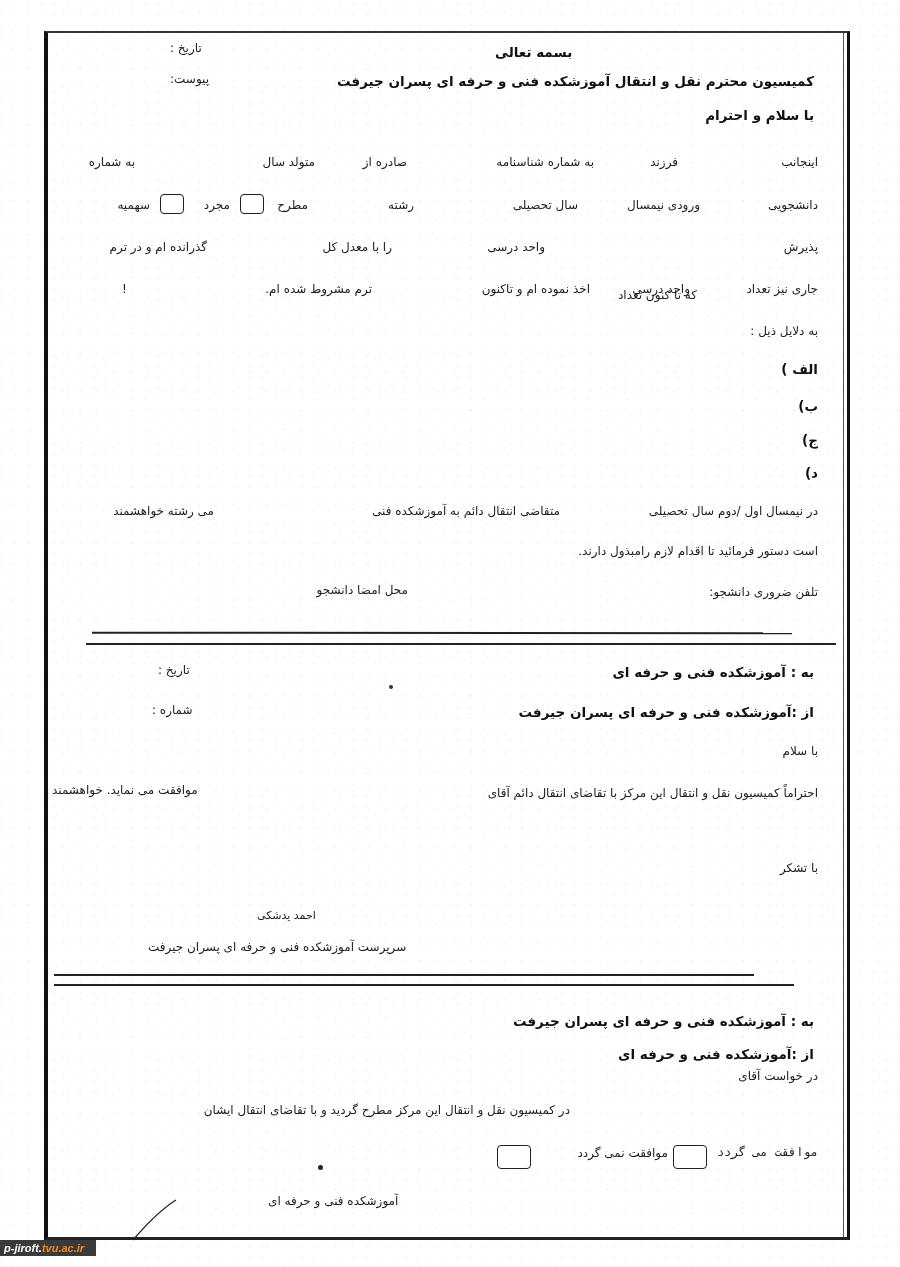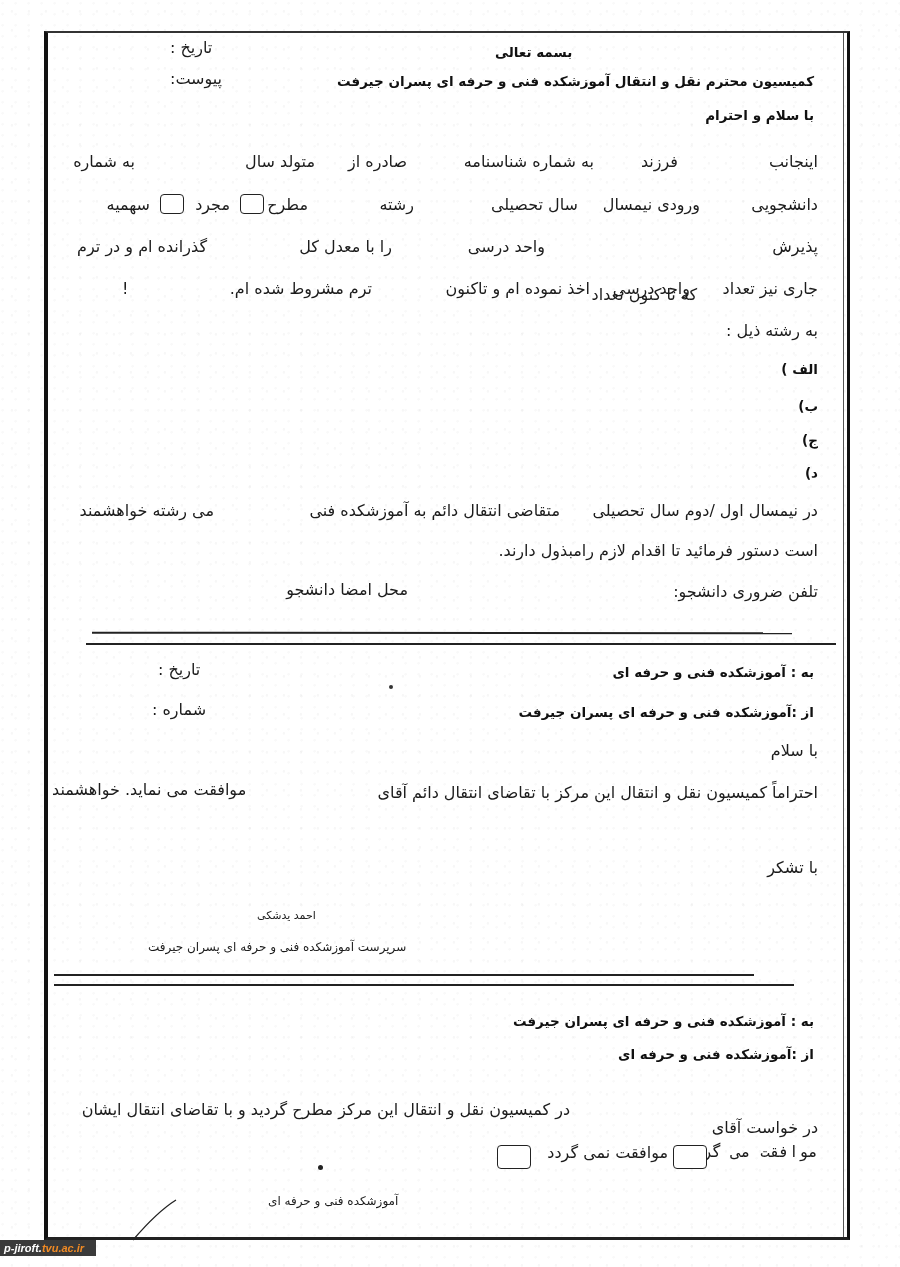--- a/index.html
+++ b/index.html
@@ -20,21 +20,21 @@
       position: absolute; left: 44px; top: 31px; width: 806px; height: 1209px;
       border-top: 2px solid #333; border-bottom: 3px solid #222;
       border-right: 3px solid #111; border-left: 4px solid #111;
       box-sizing: border-box;
     }
     .frame::after {
       content: ""; position: absolute; right: 3px; top: 0; bottom: 0; width: 1px; background: #555;
     }
     .t {
       position: absolute; direction: rtl; white-space: nowrap;
-      font-size: 16px; line-height: 16px; color: #1c1c1c;
+      font-size: 12px; line-height: 16px; color: #1c1c1c;
     }
     .b { font-weight: bold; font-size: 13.5px; color: #111; }
     .sep { position: absolute; height: 2px; background: #222; }
     .cb {
       position: absolute; border: 1.5px solid #222; border-radius: 4px;
       background: #fff; box-sizing: border-box;
     }
     .watermark {
       position: absolute; left: 0; top: 1240px; width: 96px; height: 16px;
       background: #3a3a3a; color: #fff; font-size: 11px; font-weight: bold; font-style: italic;
@@ -80,21 +80,21 @@
   <div class="t" style="right:355px; top:239px;">واحد درسی</div>
   <div class="t" style="right:508px; top:239px;">را با معدل کل</div>
   <div class="t" style="right:693px; top:239px;">گذرانده ام و در ترم</div>
 
   <div class="t" style="right:82px; top:281px;">جاری نیز تعداد</div>
   <div class="t" style="right:210px; top:281px;">واحد درسی</div>
   <div class="t" style="right:310px; top:281px;">اخذ نموده ام و تاکنون</div>
   <div class="t" style="right:528px; top:281px;">ترم مشروط شده ام.</div>
   <div class="t" style="left:122px; top:281px;">!</div>
 
-  <div class="t" style="right:82px; top:323px;">به رشته ذیل :</div>
+  <div class="t" style="right:82px; top:323px;">به دلایل ذیل :</div>
   <div class="t b" style="right:82px; top:361px;">الف )</div>
   <div class="t b" style="right:82px; top:398px;">ب)</div>
   <div class="t b" style="right:82px; top:432px;">ج)</div>
   <div class="t b" style="right:82px; top:465px;">د)</div>
 
   <div class="t" style="right:82px; top:503px;">در نیمسال اول /دوم سال تحصیلی</div>
   <div class="t" style="right:340px; top:503px;">متقاضی انتقال دائم به آموزشکده فنی</div>
   <div class="t" style="right:686px; top:503px;">می رشته خواهشمند</div>
   <div class="t" style="right:82px; top:543px;">است دستور فرمائید تا اقدام لازم رامبذول دارند.</div>
   <div class="t" style="right:82px; top:584px;">تلفن ضروری دانشجو:</div>
@@ -112,21 +112,21 @@
   <div class="t" style="left:52px; top:782px;">موافقت می نماید. خواهشمند</div>
   <div class="t" style="right:82px; top:860px;">با تشکر</div>
   <div class="t" style="left:257px; top:908px; font-size:11px;">احمد یدشکی</div>
   <div class="t" style="left:148px; top:939px; font-size:12px;">سرپرست آموزشکده فنی و حرفه ای پسران جیرفت</div>
 
   <div class="sep" style="left:54px; top:974px; width:700px;"></div>
   <div class="sep" style="left:54px; top:984px; width:740px;"></div>
 
   <div class="t b" style="right:86px; top:1013px;">به : آموزشکده فنی و حرفه ای پسران جیرفت</div>
   <div class="t b" style="right:86px; top:1046px;">از :آموزشکده فنی و حرفه ای</div>
-  <div class="t" style="right:82px; top:1120px;">در خواست آقای</div>
+  <div class="t" style="right:82px; top:1068px;">در خواست آقای</div>
   <div class="t" style="right:330px; top:1102px;">در کمیسیون نقل و انتقال این مرکز مطرح گردید و با تقاضای انتقال ایشان</div>
 
   <div class="t" style="right:82px; top:1145px;font-family:Liberation Mono, monospace;">موافقت می گردد</div>
   <div class="cb" style="left:673px; top:1145px; width:34px; height:24px;"></div>
   <div class="t" style="right:232px; top:1145px;">موافقت نمی گردد</div>
   <div class="cb" style="left:497px; top:1145px; width:34px; height:24px;"></div>
 
   <div style="position:absolute; left:318px; top:1165px; width:5px; height:5px; border-radius:50%; background:#222;"></div>
   <div style="position:absolute; left:389px; top:685px; width:4px; height:4px; border-radius:50%; background:#333;"></div>
   <div class="t" style="left:268px; top:1193px; font-size:12px;">آموزشکده فنی و حرفه ای</div>

